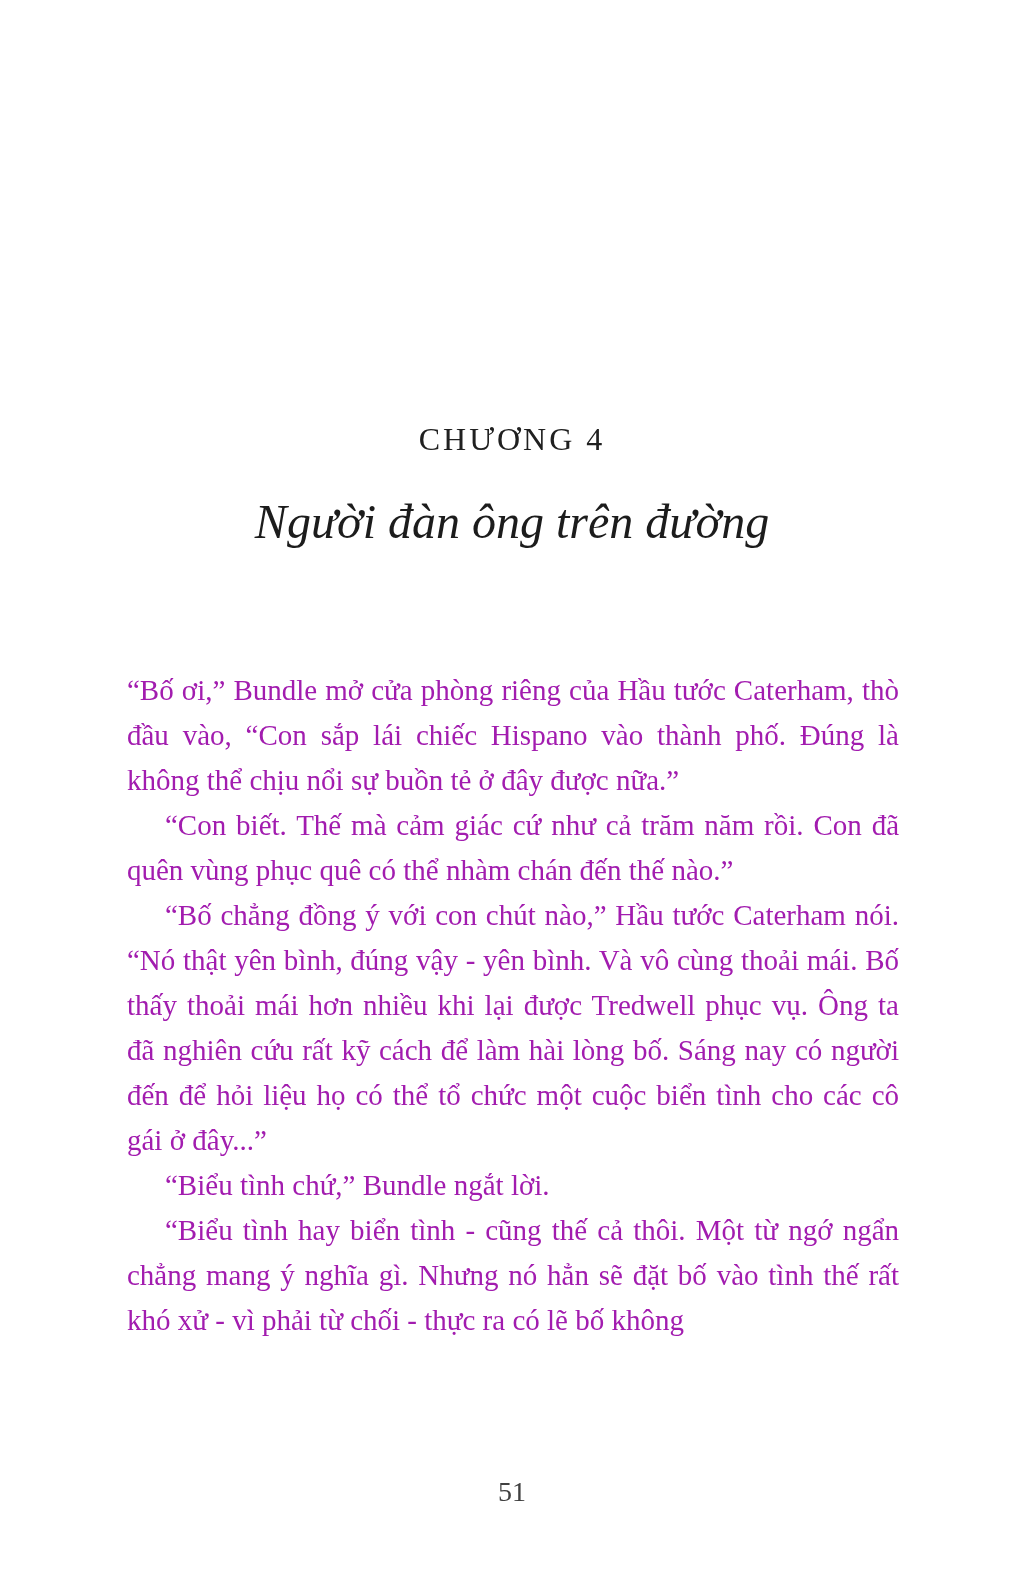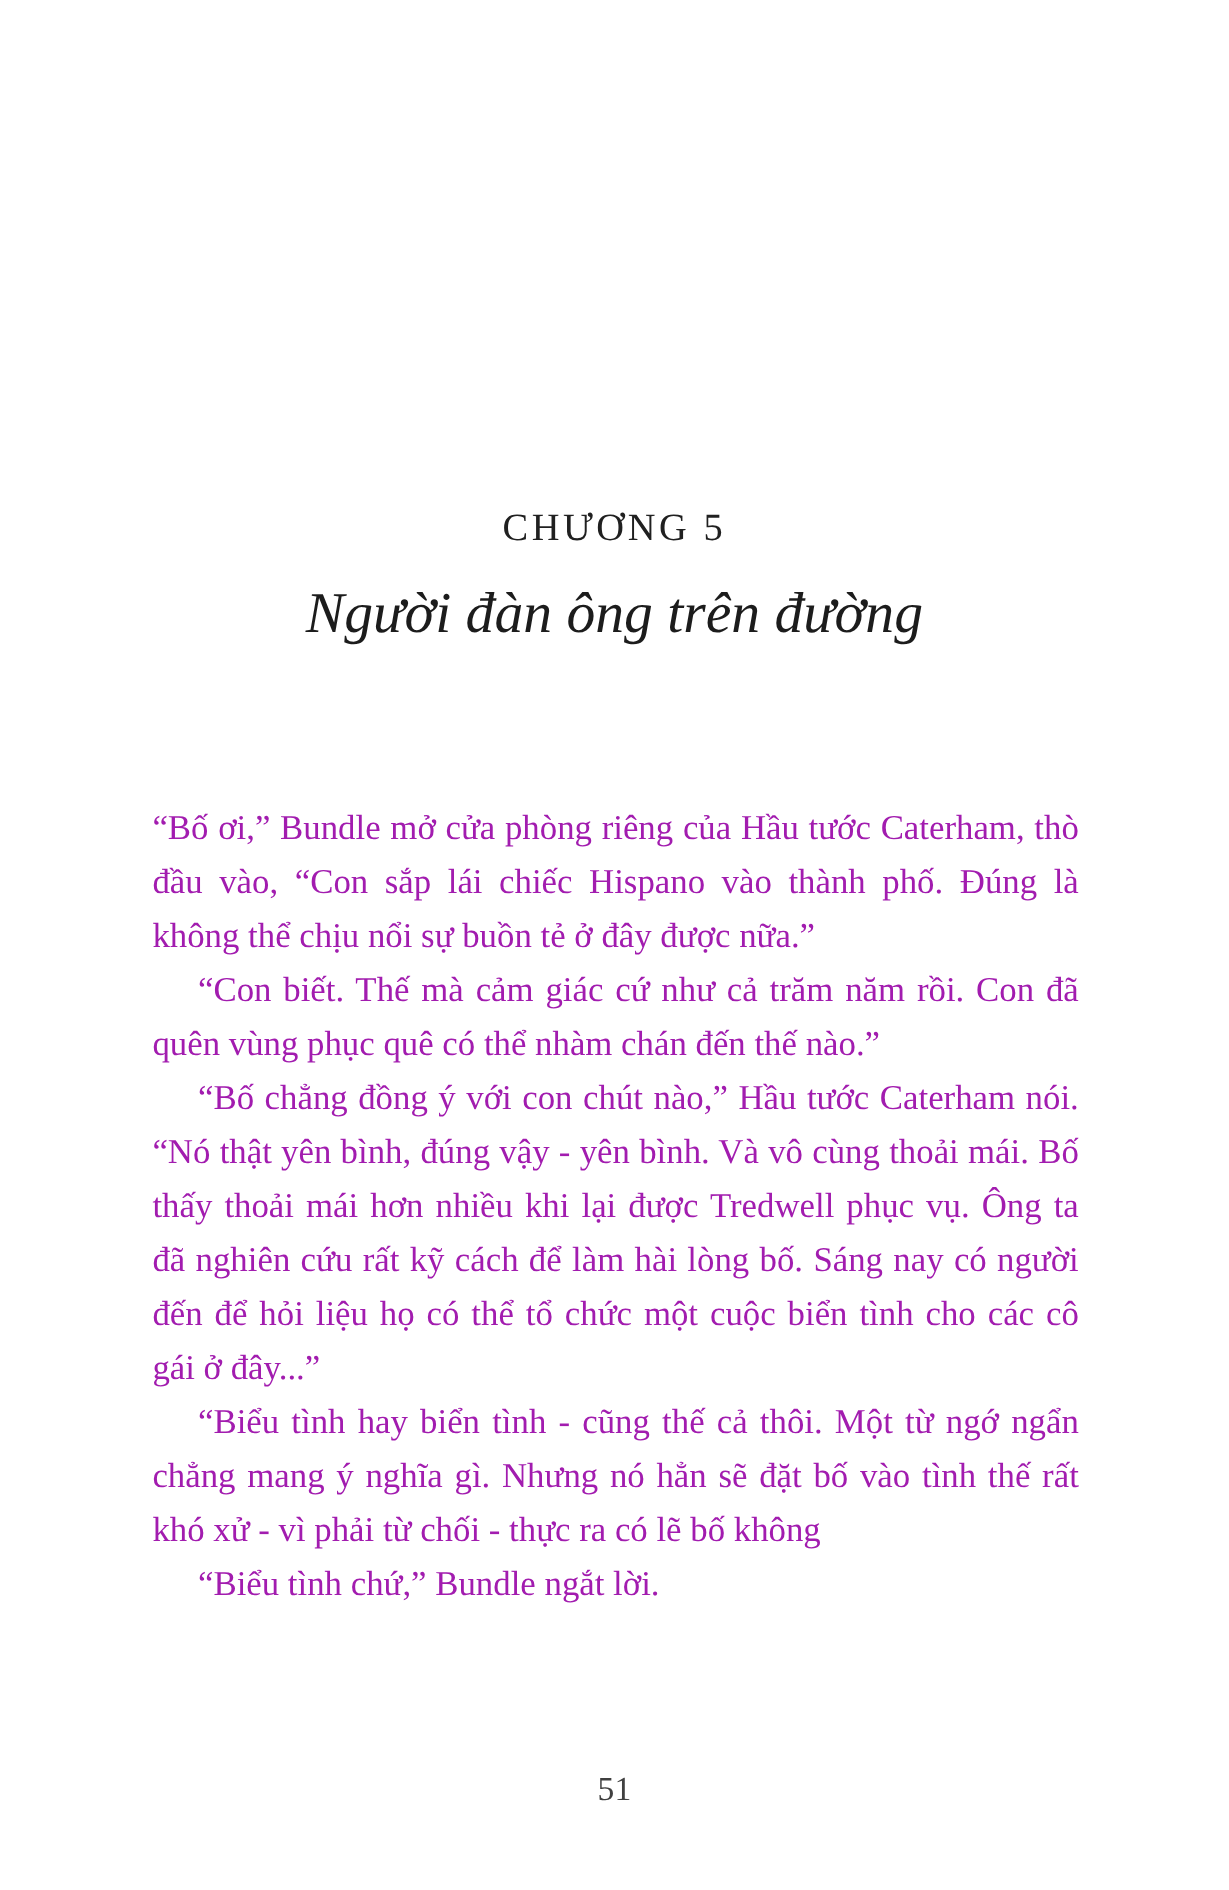--- a/index.html
+++ b/index.html
@@ -21,21 +21,21 @@
     top: 421px;
     left: 0;
     width: 100%;
     text-align: center;
     font-size: 32px;
     letter-spacing: 3px;
     color: #202020;
   }
   .chapter-title {
     position: absolute;
-    top: 484px;
+    top: 494px;
     left: 0;
     width: 100%;
     text-align: center;
     font-style: italic;
     font-size: 48px;
     color: #1c1c1c;
   }
   .body-text {
     position: absolute;
     top: 668px;
@@ -61,23 +61,23 @@
     width: 100%;
     text-align: center;
     font-size: 28px;
     color: #404040;
   }
 </style>
 </head>
 <body>
 
 <div class="page">
-  <div class="chapter-label">CHƯƠNG 5</div>
+  <div class="chapter-label">CHƯƠNG 4</div>
   <div class="chapter-title">Người đàn ông trên đường</div>
   <div class="body-text" id="body-text">
       <p class=""><span>“Bố ơi,” Bundle mở cửa phòng riêng của Hầu tước Caterham, thò đầu vào, “Con sắp lái chiếc Hispano vào thành phố. Đúng là không thể chịu nổi sự buồn tẻ ở đây được nữa.”</span></p>
       <p class="indent"><span>“Con biết. Thế mà cảm giác cứ như cả trăm năm rồi. Con đã quên vùng phục quê có thể nhàm chán đến thế nào.”</span></p>
       <p class="indent"><span>“Bố chẳng đồng ý với con chút nào,” Hầu tước Caterham nói. “Nó thật yên bình, đúng vậy - yên bình. Và vô cùng thoải mái. Bố thấy thoải mái hơn nhiều khi lại được Tredwell phục vụ. Ông ta đã nghiên cứu rất kỹ cách để làm hài lòng bố. Sáng nay có người đến để hỏi liệu họ có thể tổ chức một cuộc </span><span class="em">biển tình</span><span> cho các cô gái ở đây...”</span></p>
+      <p class="indent"><span>“Biểu tình chứ,” Bundle ngắt lời.</span></p>
       <p class="indent"><span>“Biểu tình hay biển tình - cũng thế cả thôi. Một từ ngớ ngẩn chẳng mang ý nghĩa gì. Nhưng nó hẳn sẽ đặt bố vào tình thế rất khó xử - vì phải từ chối - thực ra có lẽ bố không</span></p>
-      <p class="indent"><span>“Biểu tình chứ,” Bundle ngắt lời.</span></p>
     </div>
   <div class="page-number">51</div>
 </div>
 
 </body></html>

